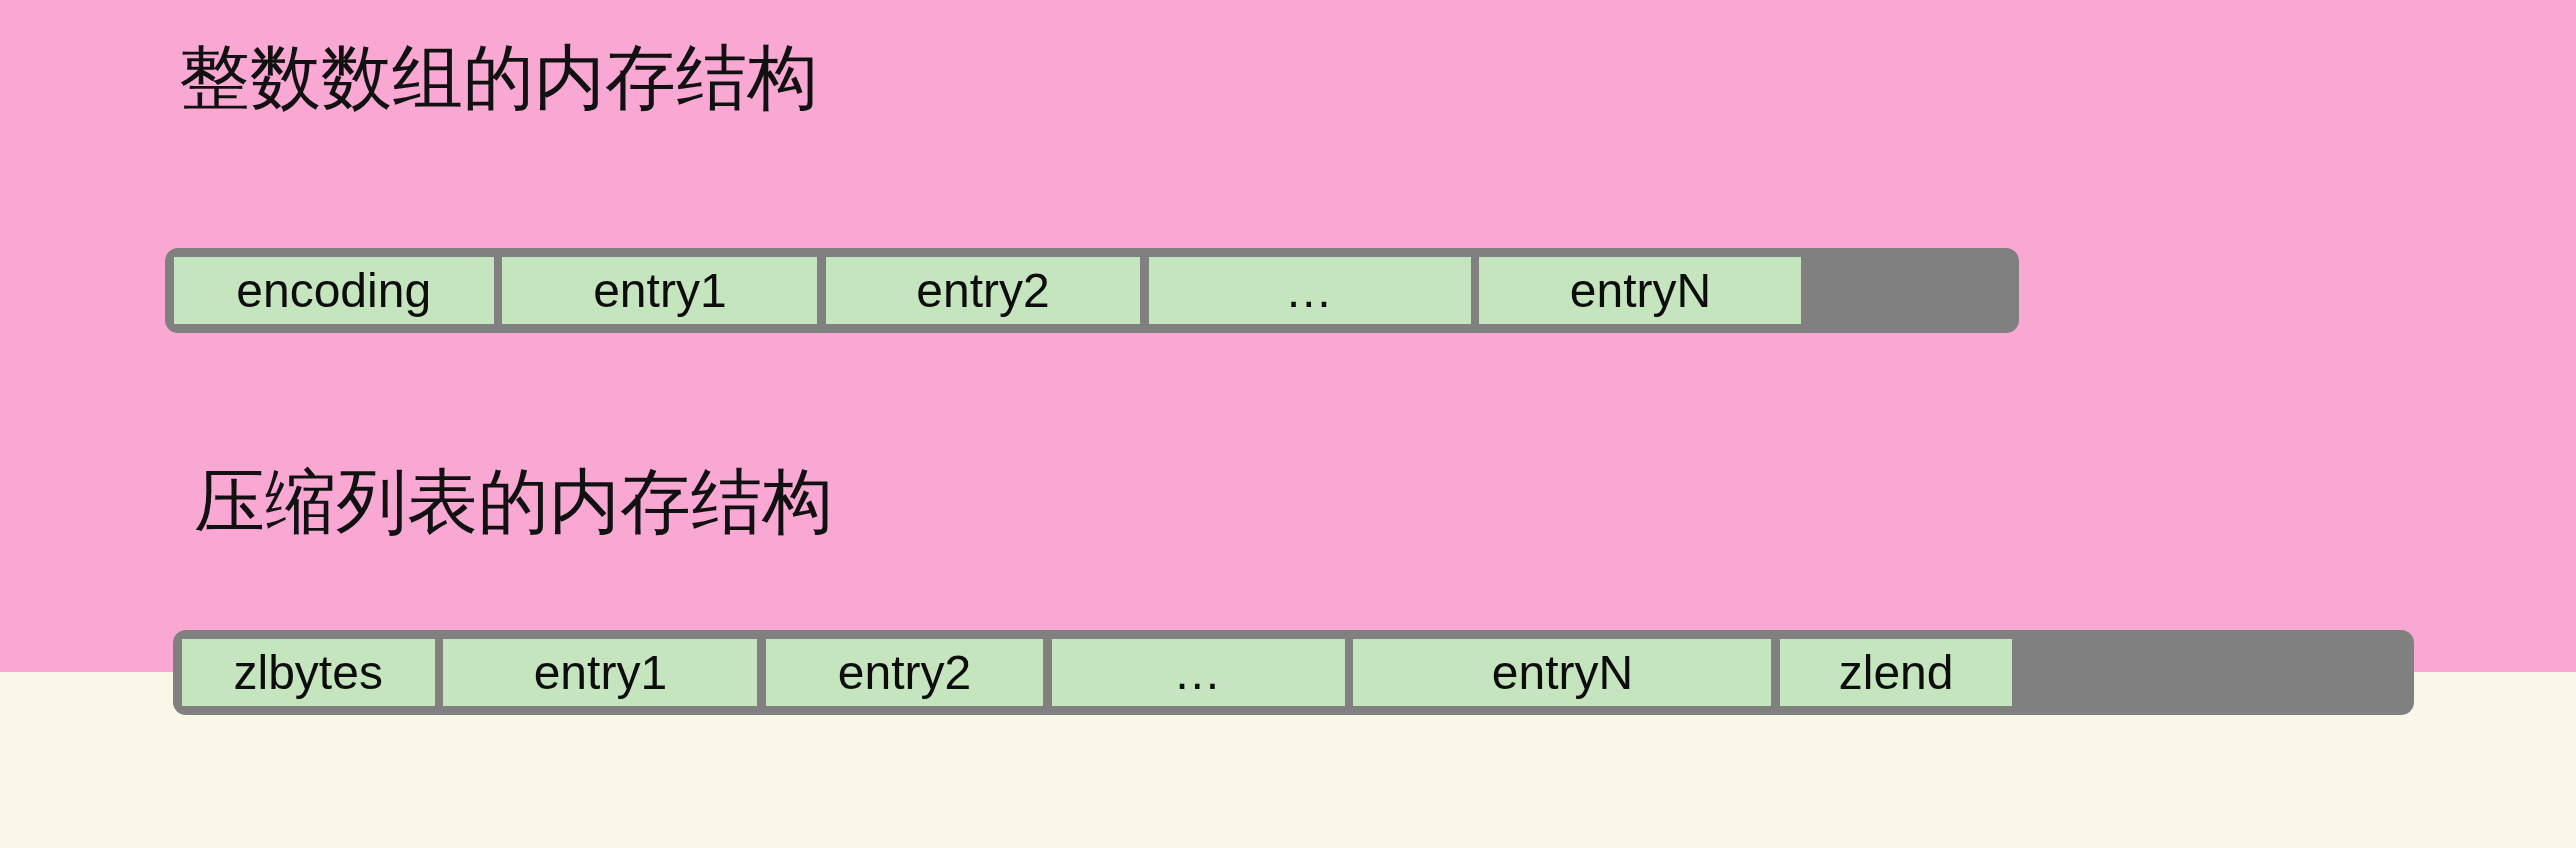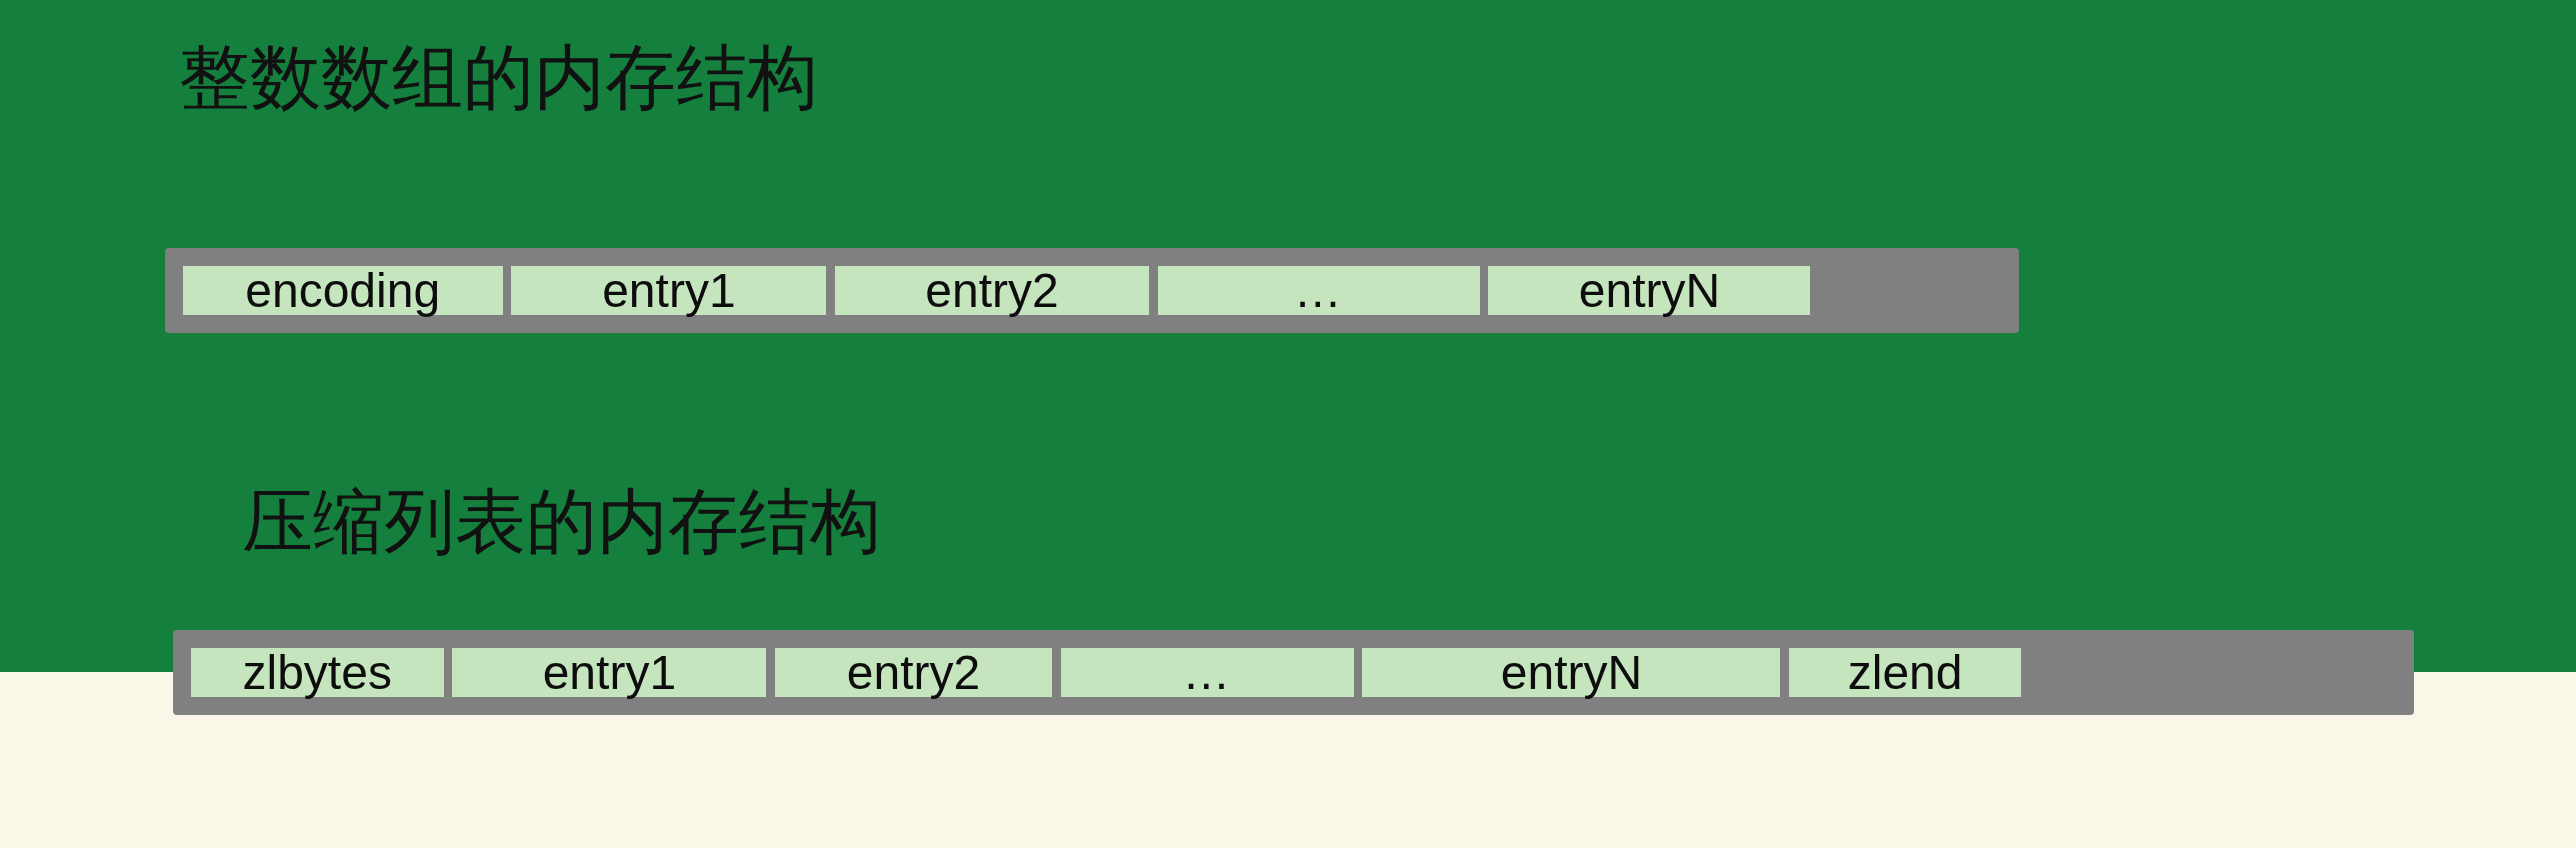--- a/index.html
+++ b/index.html
@@ -11,44 +11,44 @@
     height: 849px;
     background: #faf7e8;
     font-family: "Liberation Sans", "DejaVu Sans", sans-serif;
     overflow: hidden;
     position: relative;
   }
   .canvas {
     position: relative;
     width: 2576px;
     height: 672px;
-    background: #15803d;
+    background: #f9a8d4;
     text-align: center;
   }
 
   .section-title {
     position: absolute;
     font-size: 71px;
     line-height: 1;
     font-weight: 400;
     color: #111111;
     white-space: nowrap;
     letter-spacing: 0px;
   }
   #title-1 { left: 179px; top: 42px; }
-  #title-2 { left: 194px; top: 486px; margin-left: 48px; }
+  #title-2 { left: 194px; top: 466px; }
 
   
   .mem-strip {
     position: absolute;
     display: flex;
     box-sizing: border-box;
     background: #808080;
-    border-radius: 4px;
-    padding: 9px;
+    border-radius: 13px;
+    padding: 0;
     overflow: hidden;
   }
   #strip-intset { left: 165px; top: 248px; width: 1854px; height: 85px; }
   #strip-ziplist { left: 173px; top: 630px; width: 2241px; height: 85px; }
 
   .mem-cell {
     box-sizing: border-box;
     background: #c5e5bf;
     color: #0d0d0d;
     display: flex;

